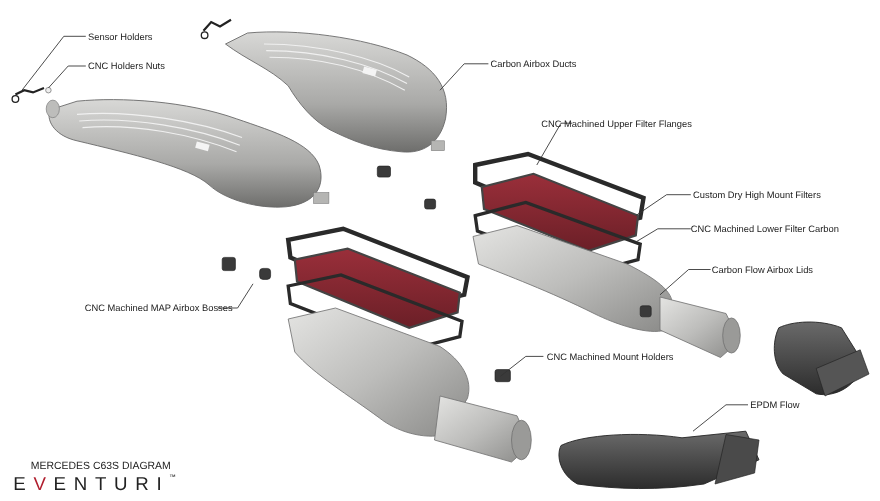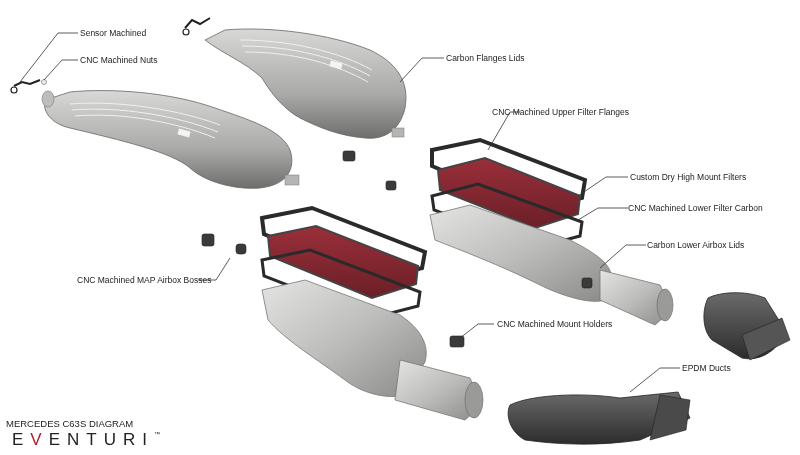--- a/index.html
+++ b/index.html
@@ -1,19 +1,19 @@
 <!DOCTYPE html>
 <html><head>
   <meta charset="utf-8">
   <style>
     html, body { margin: 0; padding: 0; background: #ffffff; }
     .canvas { position: relative; width: 800px; height: 455px; overflow: hidden; background: #ffffff; font-family: "Liberation Sans", sans-serif; }
     .art { position: absolute; left: 0; top: 0; }
     .label { position: absolute; font-size: 8.5px; color: #222222; white-space: nowrap; letter-spacing: 0; }
-    .caption { position: absolute; left: 6px; top: 418px; font-size: 9.5px; color: #222; }
+    .caption { position: absolute; left: 28px; top: 418px; font-size: 9.5px; color: #222; }
     .logo { position: absolute; left: 12px; top: 430px; font-size: 17px; letter-spacing: 7px; color: #222; font-weight: normal; }
     .logo .v { color: #b01e2e; }
     .logo .tm { font-size: 6px; letter-spacing: 0; vertical-align: top; position: relative; top: 1px; }
   </style>
 </head>
 <body>
 
 <div class="canvas">
 
   <svg class="art" width="800" height="455" viewBox="0 0 800 455">
@@ -112,27 +112,27 @@
       <path d="M488,150 L510,112 L520,112"></path>
       <path d="M578,196 L606,177 L628,177"></path>
       <path d="M578,220 L598,208 L628,208"></path>
       <path d="M600,268 L626,245 L646,245"></path>
       <path d="M230,258 L216,280 L198,280"></path>
       <path d="M455,342 L478,324 L494,324"></path>
       <path d="M630,392 L660,368 L680,368"></path>
     </g>
   </svg>
 
-  <div class="label" style="left:80px; top:28px;">Sensor Machined</div>
-  <div class="label" style="left:80px; top:55px;">CNC Machined Nuts</div>
-  <div class="label" style="left:446px; top:53px;">Carbon Flanges Lids</div>
+  <div class="label" style="left:80px; top:28px;">Sensor Holders</div>
+  <div class="label" style="left:80px; top:55px;">CNC Holders Nuts</div>
+  <div class="label" style="left:446px; top:53px;">Carbon Airbox Ducts</div>
   <div class="label" style="left:492px; top:107px;">CNC Machined Upper Filter Flanges</div>
   <div class="label" style="left:630px; top:172px;">Custom Dry High Mount Filters</div>
   <div class="label" style="left:628px; top:203px;">CNC Machined Lower Filter Carbon</div>
-  <div class="label" style="left:647px; top:240px;">Carbon Lower Airbox Lids</div>
+  <div class="label" style="left:647px; top:240px;">Carbon Flow Airbox Lids</div>
   <div class="label" style="left:77px; top:275px;">CNC Machined MAP Airbox Bosses</div>
   <div class="label" style="left:497px; top:319px;">CNC Machined Mount Holders</div>
-  <div class="label" style="left:682px; top:363px;">EPDM Ducts</div>
+  <div class="label" style="left:682px; top:363px;">EPDM Flow</div>
 
   <div class="caption">MERCEDES C63S DIAGRAM</div>
   <div class="logo"><span>E</span><span class="v">V</span><span>ENTURI</span><span class="tm">™</span></div>
 
 </div>
 
 </body></html>

